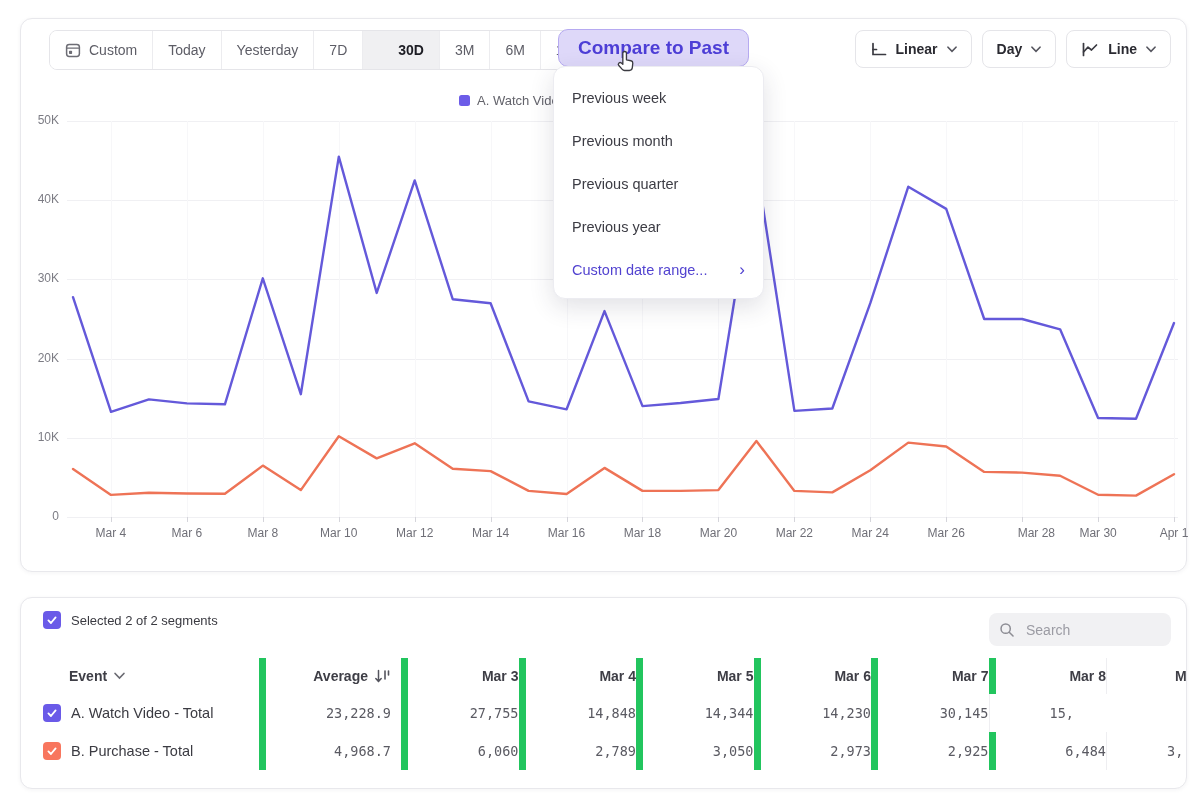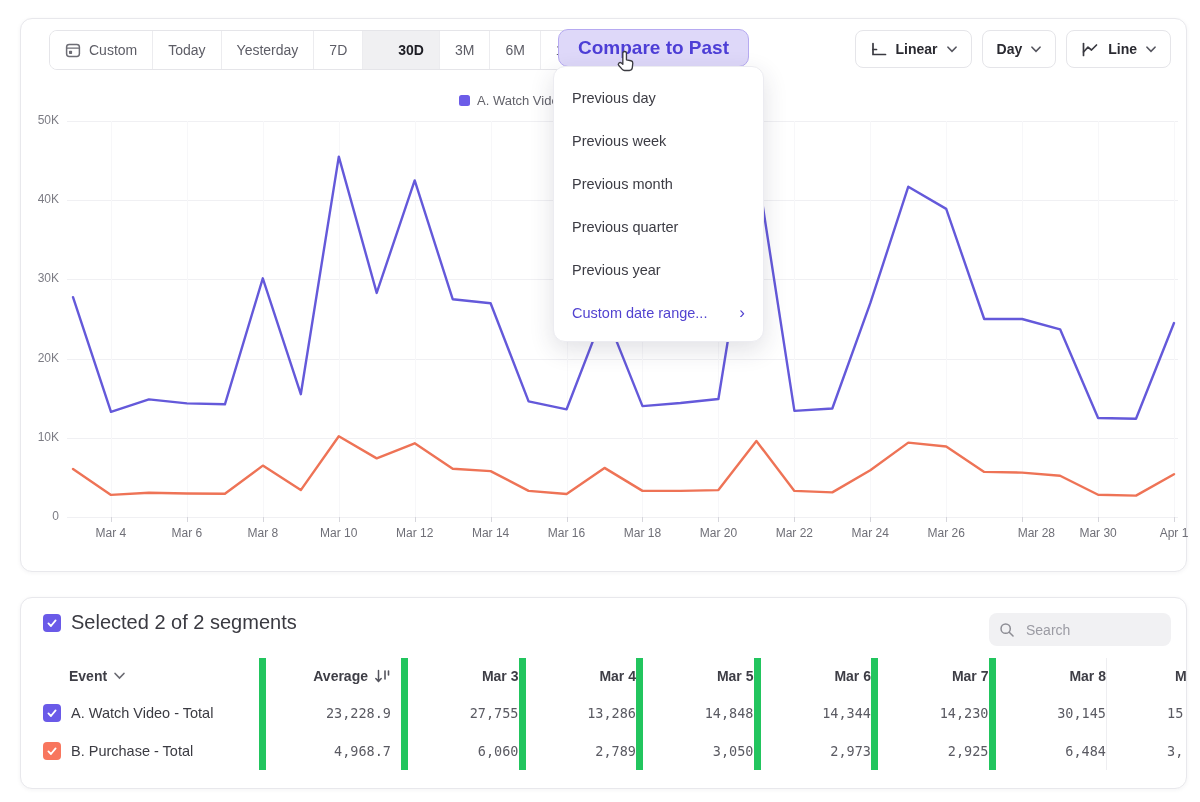--- a/index.html
+++ b/index.html
@@ -52,21 +52,21 @@
         border:1px solid #ececf1;border-radius:12px;box-shadow:0 8px 24px rgba(40,40,70,.14);z-index:50;}
   .menu-item{height:43px;display:flex;align-items:center;padding:0 18px;font-size:14.5px;
              color:#3c3c44;cursor:pointer;}
   .menu-item.custom{color:#5243d0;justify-content:space-between;}
   .menu-item.custom .arrow{font-size:17px;color:#5243d0;line-height:1;}
 
   #cursor{position:absolute;left:614px;top:50px;z-index:60;pointer-events:none;}
 
   
   #sel-row{position:absolute;left:22px;top:13px;display:flex;align-items:center;gap:10px;}
-  #sel-label{font-size:20px;color:#3a3a41;}
+  #sel-label{font-size:13px;color:#3a3a41;}
   .checkbox{width:18px;height:18px;border-radius:4px;display:flex;align-items:center;
             justify-content:center;cursor:pointer;flex:0 0 auto;}
   #search{position:absolute;left:968px;top:15px;width:182px;height:33px;background:#f1f1f3;
           border-radius:8px;display:flex;align-items:center;gap:9px;padding:0 10px;box-sizing:border-box;}
   #search input{border:none;background:transparent;outline:none;font-size:14px;color:#a16207;
                 width:130px;font-family:"Liberation Sans",sans-serif;}
   #search input::placeholder{color:#9b9ba3;}
 
   #tbl{position:absolute;left:0;top:60px;width:1210px;}
   .trow{display:flex;align-items:center;}
@@ -233,21 +233,20 @@
       <div class="tickmark" style="left: 1153.01px;"></div>
       <div class="xtick" style="left: 1121.01px;">Apr 1</div>
       <div id="chart-svg"><svg width="1165" height="445" viewBox="0 0 1165 445">
           <polyline points="52.0,194.2 90.0,308.8 127.9,296.4 165.9,300.4 203.9,301.3 241.8,175.3 279.8,291.2 317.8,53.6 355.7,189.9 393.7,77.4 431.7,196.2 469.6,200.2 507.6,298.4 545.6,306.3 583.5,208.1 621.5,303.1 659.5,300.0 697.4,296.0 735.4,61.6 773.4,307.9 811.3,305.5 849.3,200.2 887.3,83.7 925.2,105.9 963.2,216.0 1001.1,216.0 1039.1,226.3 1077.1,315.0 1115.0,315.8 1153.0,220.0" fill="none" stroke="#6459da" stroke-width="2.4" stroke-linejoin="round" stroke-linecap="round"></polyline>
           <polyline points="52.0,366.0 90.0,391.9 127.9,389.8 165.9,390.5 203.9,390.8 241.8,362.6 279.8,387.1 317.8,333.2 355.7,355.4 393.7,340.3 431.7,365.7 469.6,368.1 507.6,387.9 545.6,391.0 583.5,364.9 621.5,387.9 659.5,387.9 697.4,387.1 735.4,338.0 773.4,387.9 811.3,389.4 849.3,367.3 887.3,339.6 925.2,343.5 963.2,368.9 1001.1,369.6 1039.1,372.8 1077.1,391.8 1115.0,392.6 1153.0,371.2" fill="none" stroke="#ee7356" stroke-width="2.4" stroke-linejoin="round" stroke-linecap="round"></polyline>
         </svg></div>
     </div>
 </div>
 
 <div id="menu">
-    <div class="menu-item">Previous day</div>
     <div class="menu-item">Previous week</div>
     <div class="menu-item">Previous month</div>
     <div class="menu-item">Previous quarter</div>
     <div class="menu-item">Previous year</div>
     <div class="menu-item custom">
       <span>Custom date range...</span>
       <span class="arrow">›</span>
     </div>
   </div>
 
@@ -319,21 +318,20 @@
         <div class="cell c-event">
           <span class="checkbox" style="background: rgb(106, 90, 232);">
             <svg width="12" height="12" viewBox="0 0 16 16">
               <polyline points="3.2,8.6 6.6,12 12.8,4.6" fill="none" stroke="#fff" stroke-width="2.4" stroke-linecap="round" stroke-linejoin="round"></polyline>
             </svg>
           </span>
           <span class="row-label">A. Watch Video - Total</span>
         </div>
         <div class="cell c-avg c-num num">23,228.9</div>
         <div class="cell c-date c-num num">27,755</div>
-        <div class="cell c-date c-num num">13,286</div>
         <div class="cell c-date c-num num">14,848</div>
         <div class="cell c-date c-num num">14,344</div>
         <div class="cell c-date c-num num">14,230</div>
         <div class="cell c-date c-num num">30,145</div>
         <div class="cell c-clip num">15,</div>
       </div>
       <div class="trow data">
         <div class="cell c-event">
           <span class="checkbox" style="background: rgb(248, 118, 94);">
             <svg width="12" height="12" viewBox="0 0 16 16">

